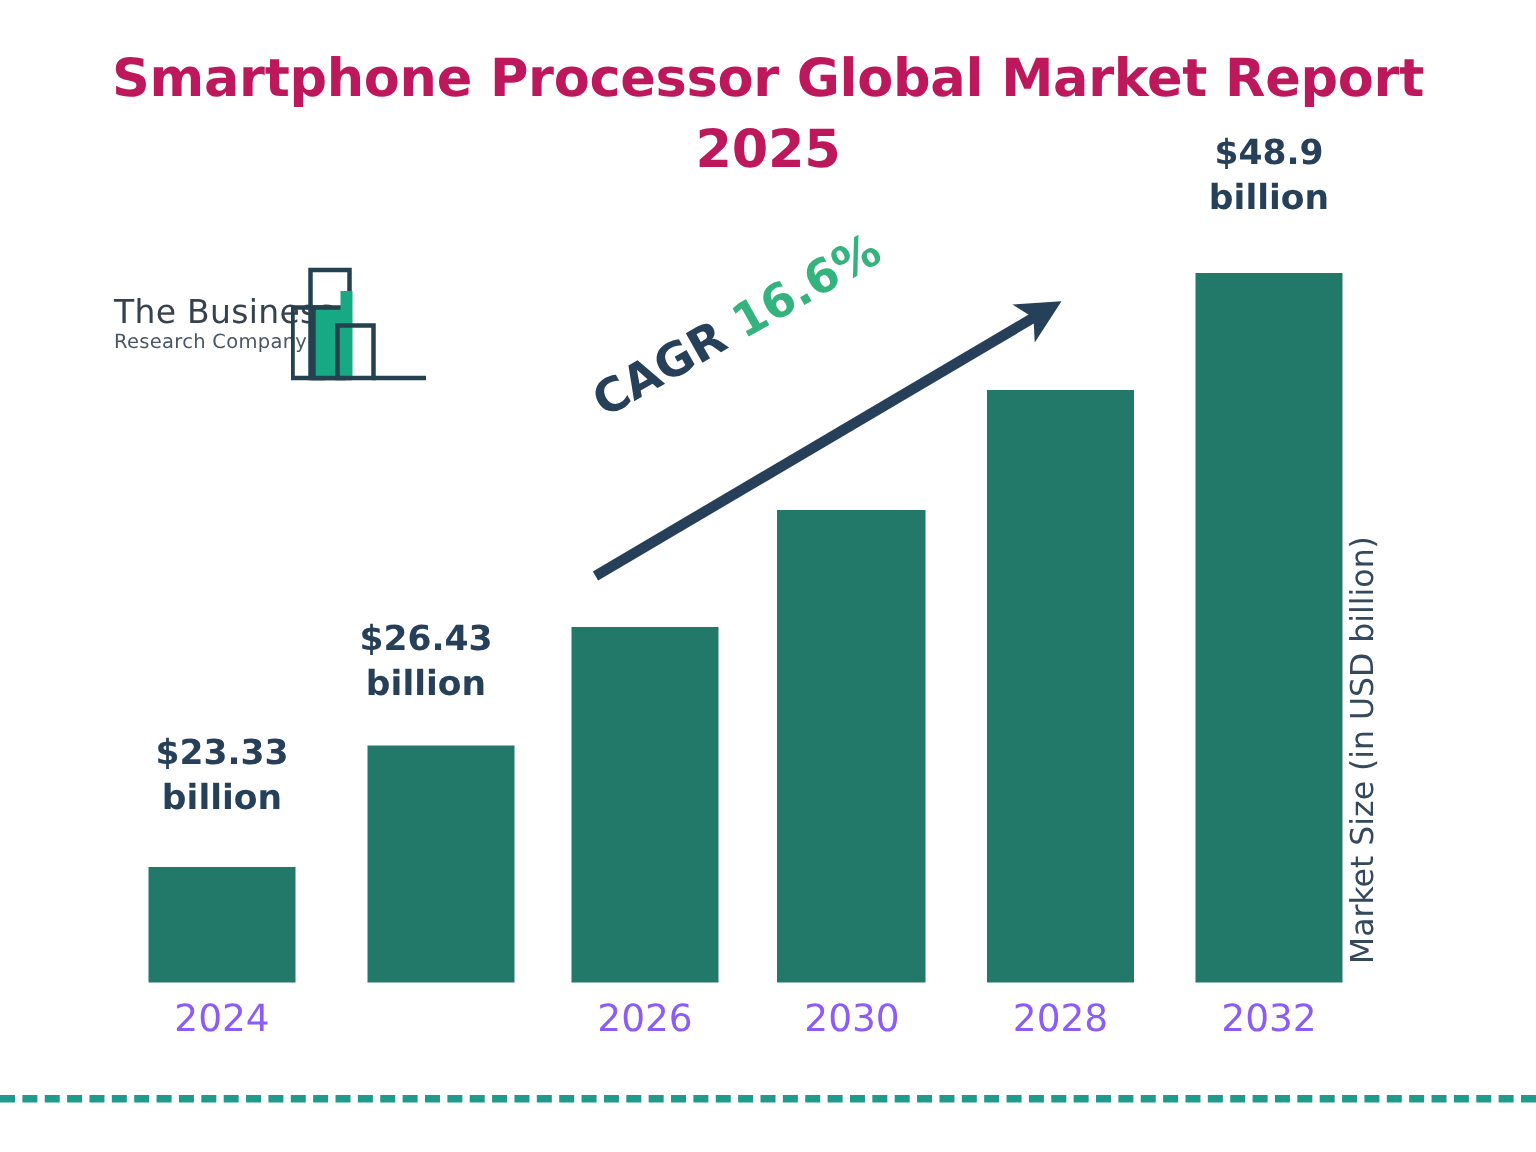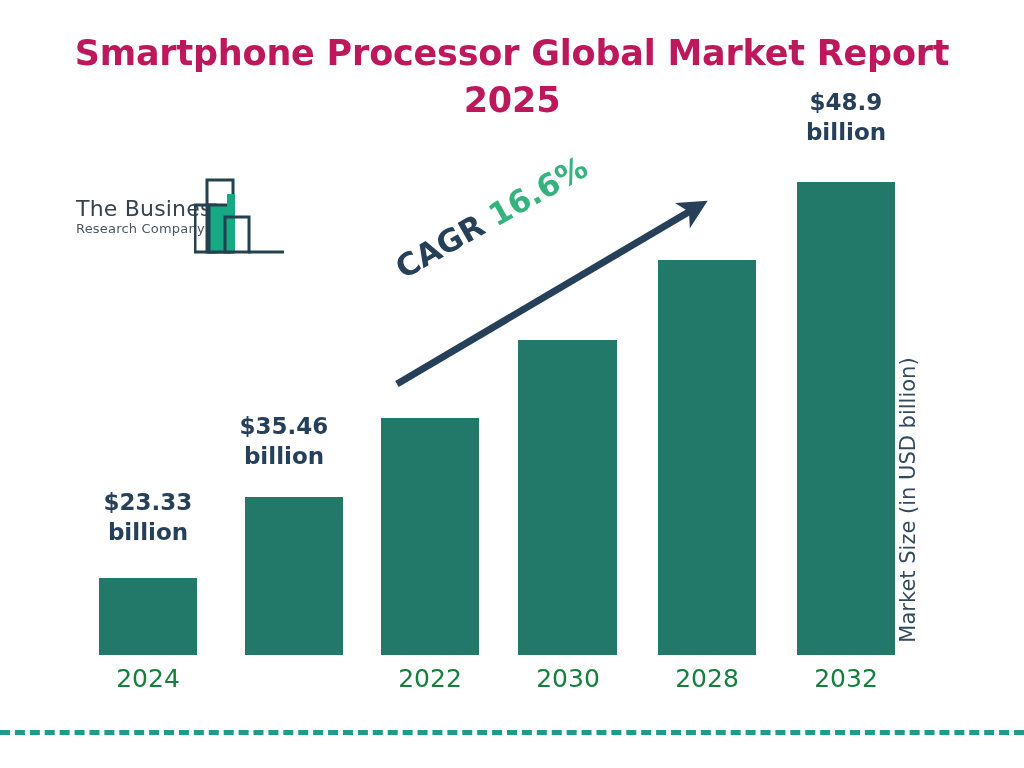--- a/index.html
+++ b/index.html
@@ -91,21 +91,21 @@
 
   
   .tick-label {
     position: absolute;
     top: 663px;
     width: 130px;
     text-align: center;
     font-family: "DejaVu Sans", sans-serif;
     font-size: 25px;
     line-height: 32px;
-    color: #15803d;
+    color: #8b5cf6;
   }
 
   
   .y-axis-title {
     position: absolute;
     left: 896px;
     top: 330px;
     width: 340px;
     text-align: center;
     transform: rotate(-90deg);
@@ -188,31 +188,31 @@
   <div class="bar" style="left:518px; top:340px; width:99px;  height:315px;"></div>
   <div class="bar" style="left:658px; top:260px; width:98px;  height:395px;"></div>
   <div class="bar" style="left:797px; top:182px; width:98px;  height:473px;"></div>
 
   <div class="value-label" style="left:83px; top:487px;">
     <div>$23.33</div>
     <div>billion</div>
   </div>
 
   <div class="value-label" style="left:219px; top:411px;">
-    <div>$35.46</div>
+    <div>$26.43</div>
     <div>billion</div>
   </div>
 
   <div class="value-label" style="left:781px; top:87px;">
     <div>$48.9</div>
     <div>billion</div>
   </div>
 
   <div class="tick-label" style="left:83px;">2024</div>
-  <div class="tick-label" style="left:365px;">2022</div>
+  <div class="tick-label" style="left:365px;">2026</div>
   <div class="tick-label" style="left:503px;">2030</div>
   <div class="tick-label" style="left:642px;">2028</div>
   <div class="tick-label" style="left:781px;">2032</div>
 
   <div class="y-axis-title">Market Size (in USD billion)</div>
 
   <svg class="arrow-svg" viewBox="0 0 1024 768">
     <defs>
       <marker id="arrowhead" markerWidth="4.2" markerHeight="4.2" refX="1.6" refY="2.1" orient="auto">
         <path d="M0,0 L4.2,2.1 L0,4.2 L1.1,2.1 Z" fill="#27405a"></path>

